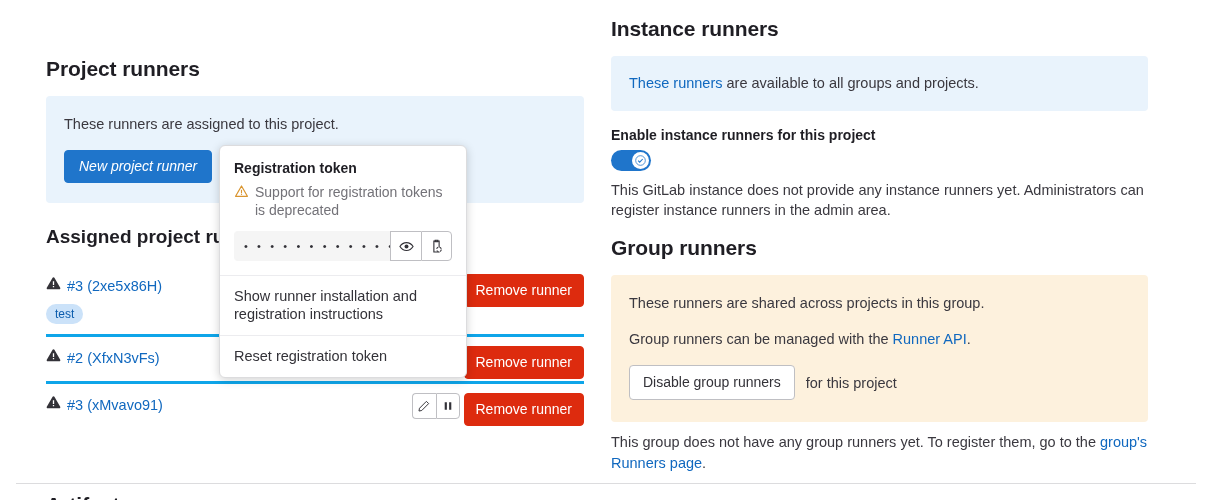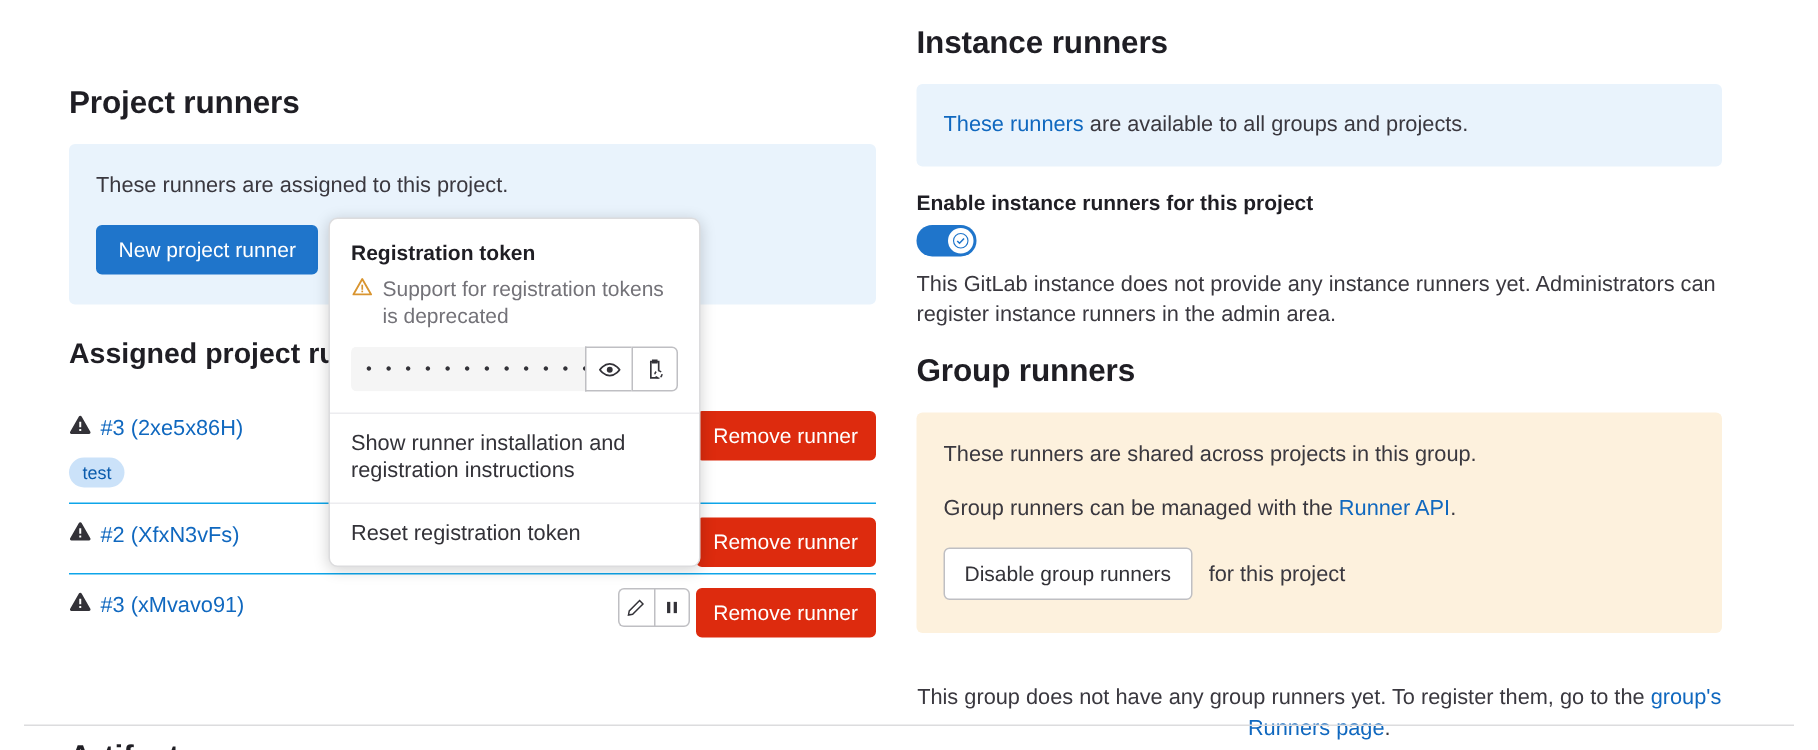--- a/index.html
+++ b/index.html
@@ -71,20 +71,21 @@
     border-radius: 4px;
     cursor: pointer;
     vertical-align: middle;
   }
   .btn-primary {
     background: #1f75cb;
     color: #fff;
     border: 1px solid #1f75cb;
     padding: 5px 14px 6px 14px;
     font-weight: normal;
+    font-style: italic;
   }
   .btn-default {
     background: #fff;
     color: #333238;
     border: 1px solid #bfbfc3;
     padding: 6px 13px 7px 13px;
   }
   .btn-danger {
     background: #dd2b0e;
     color: #fff;
@@ -177,21 +178,21 @@
     color: #333238;
     cursor: pointer;
   }
 
   
   .runners-list { margin-top: 16px; }
   .runner-row {
     position: relative;
     min-height: 47px;
     padding: 11px 0 10px 0;
-    border-bottom: 1px solid #0ea5e9;
+    border-bottom: 3px solid #0ea5e9;
   }
   .runner-row.first { border-top: none; }
   .runner-row.last { border-bottom: none; }
   .runner-head { display: flex; align-items: center; gap: 6px; }
   .runner-id { font-size: 14.5px; color: #1068bf; text-decoration: none; cursor: pointer; }
   .badge {
     display: inline-block;
     margin-top: 9px;
     background: #cbe2f9;
     color: #0b5cad;
@@ -240,25 +241,24 @@
     background: #fff;
     display: flex; align-items: center; justify-content: center;
   }
   .helper-text {
     font-size: 14.5px;
     line-height: 20px;
     color: #3a383f;
     margin-top: 9px;
   }
   .group-footer {
-    margin-top: 33px;
+    margin-top: 10px;
     font-size: 14.5px;
     line-height: 21px;
     color: #3a383f;
-    text-align: center;
   }
   .inline-row { display: flex; align-items: center; gap: 11px; }
   .inline-row .after { font-size: 14.5px; color: #3a383f; }
 
   .bottom-divider {
     position: absolute;
     left: 16px; right: 16px;
     top: 483px;
     height: 1px;
     background: #dcdcde;

